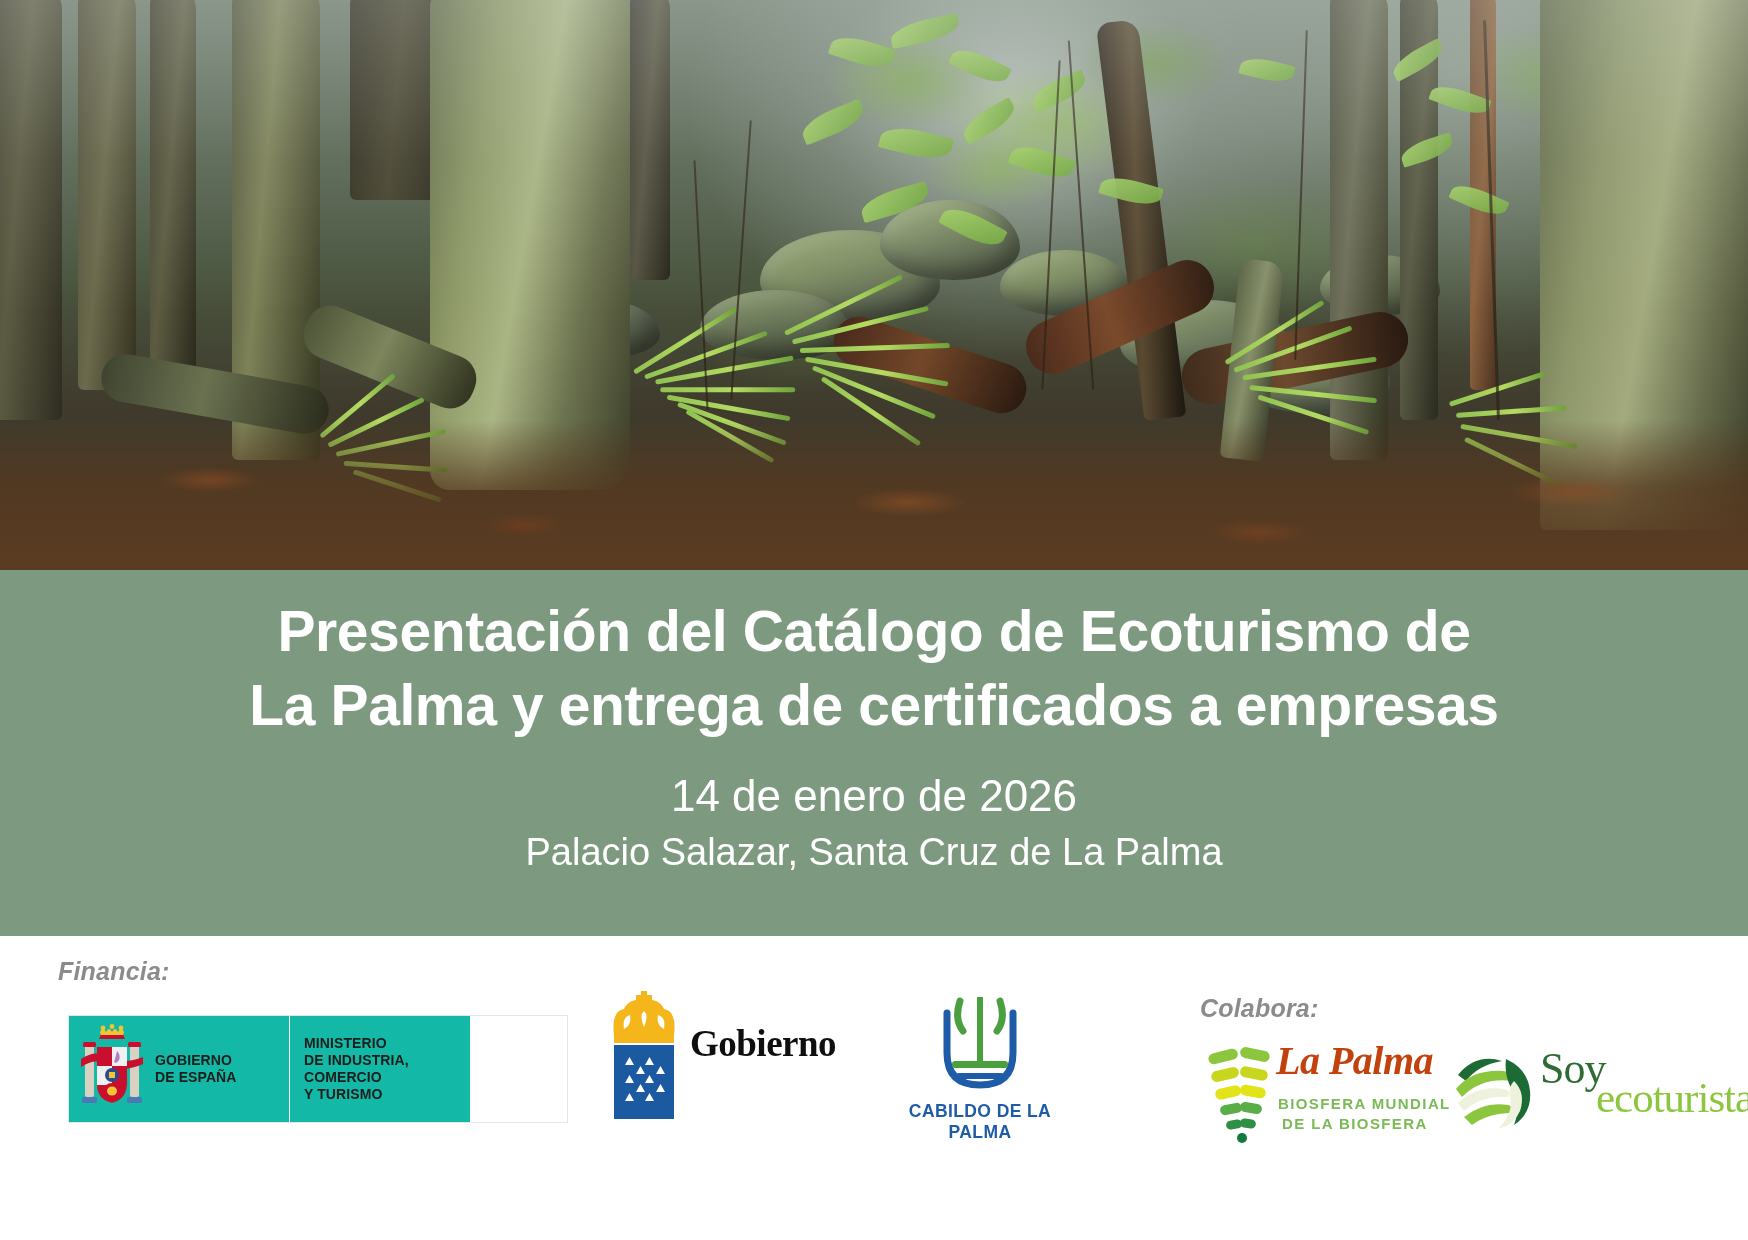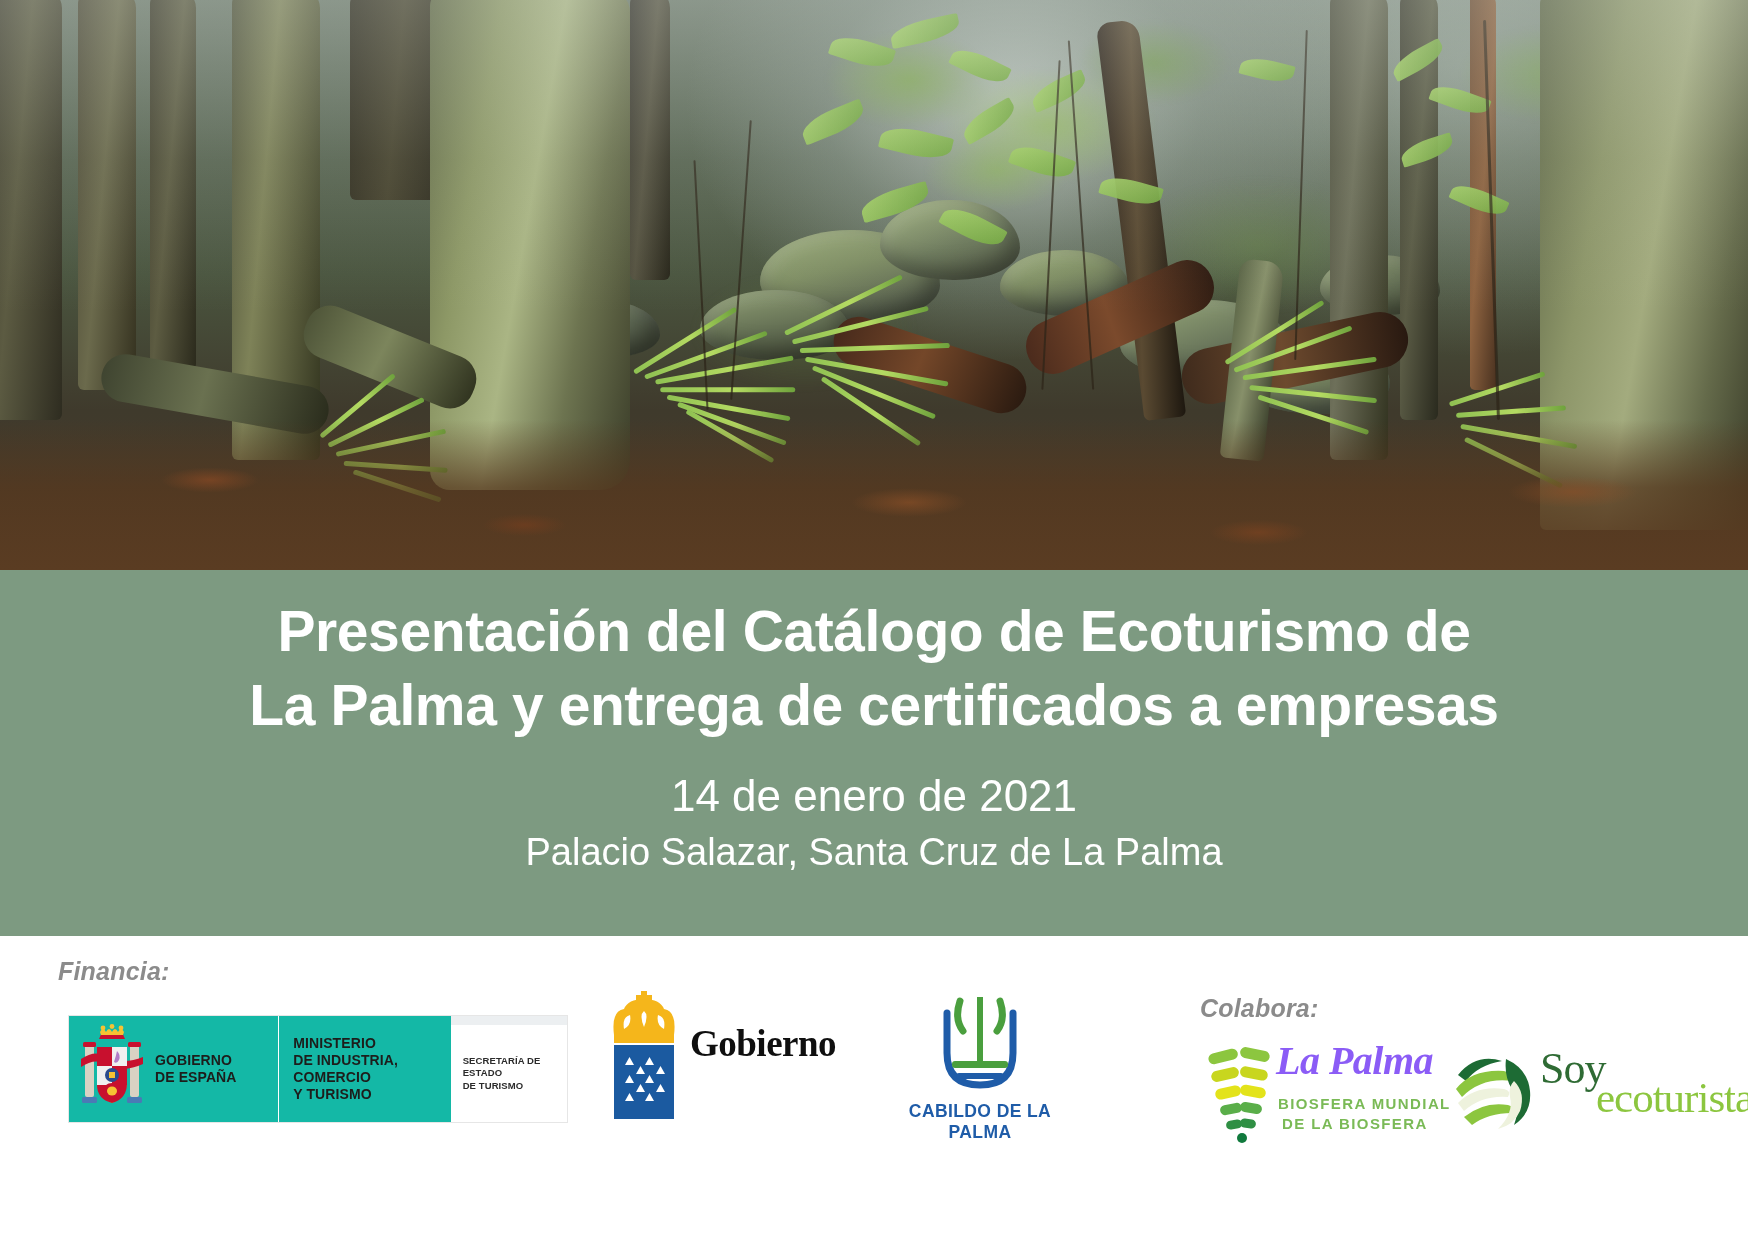--- a/index.html
+++ b/index.html
@@ -268,21 +268,21 @@
   }
   .lp-mark { position: absolute; left: 0; top: 6px; width: 78px; height: 106px; }
   .lp-word {
     position: absolute;
     left: 76px;
     top: 4px;
     font-family: "Liberation Serif", serif;
     font-style: italic;
     font-weight: 700;
     font-size: 40px;
-    color: #8b5cf6;
+    color: #c2410c;
     letter-spacing: -0.5px;
     white-space: nowrap;
   }
   .lp-sub1, .lp-sub2 {
     position: absolute;
     left: 78px;
     font-size: 15px;
     font-weight: 700;
     color: #7aba56;
     letter-spacing: 1.4px;
@@ -447,21 +447,21 @@
 
     <div class="litter"></div>
     <div class="hero-mist"></div>
   </div>
 
   <div class="band">
     <h1>
       <span>Presentación del Catálogo de Ecoturismo de</span>
       <span class="l2">La Palma y entrega de certificados a empresas</span>
     </h1>
-    <div class="date">14 de enero de 2021</div>
+    <div class="date">14 de enero de 2026</div>
     <div class="place">Palacio Salazar, Santa Cruz de La Palma</div>
   </div>
 
   <div class="footer">
 
     <div class="kicker financia">Financia:</div>
     <div class="kicker colabora">Colabora:</div>
 
     <div class="logo-spain">
       <div class="sp-yellow sp-cell-1">
@@ -499,26 +499,20 @@
           <div>DE ESPAÑA</div>
         </div>
       </div>
       <div class="sp-yellow sp-cell-2">
         <div class="sp-txt">
           <div>MINISTERIO</div>
           <div>DE INDUSTRIA, COMERCIO</div>
           <div>Y TURISMO</div>
         </div>
       </div>
-      <div class="sp-cell-3">
-        <div class="sp-txt small">
-          <div>SECRETARÍA DE ESTADO</div>
-          <div>DE TURISMO</div>
-        </div>
-      </div>
     </div>
 
     <div class="logo-canarias">
       <svg class="can-mark" viewBox="0 0 88 130">
 
         <rect x="41" y="2" width="6" height="14" fill="#f5b61b"></rect>
         <rect x="36" y="6" width="16" height="5" fill="#f5b61b"></rect>
         <path d="M14 46 q-3 -24 10 -26 q4 -10 20 -10 q16 0 20 10 q13 2 10 26 z" fill="#f5b61b"></path>
         <path d="M14 46 h60 v8 h-60 z" fill="#f5b61b"></path>
         <path d="M24 40 q-2 -12 6 -14 q2 10 -6 14 z" fill="#ffffff"></path>

